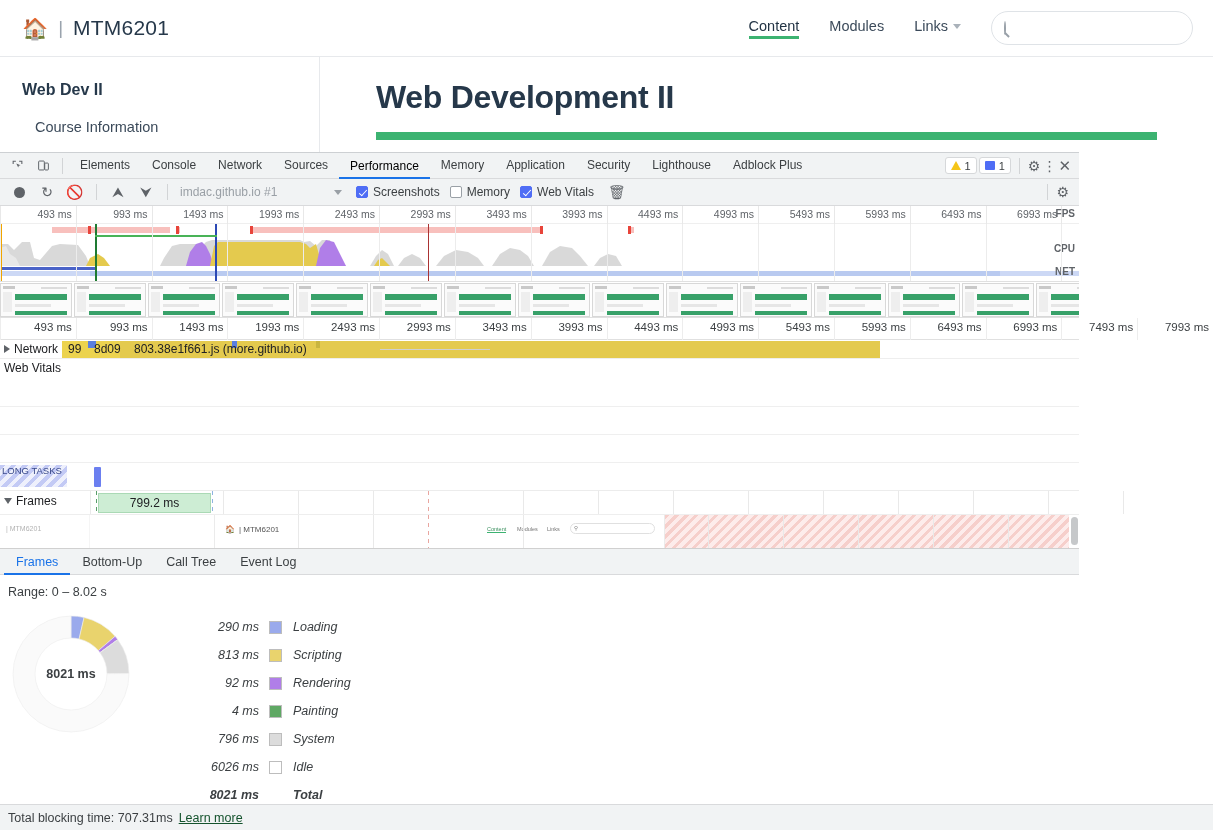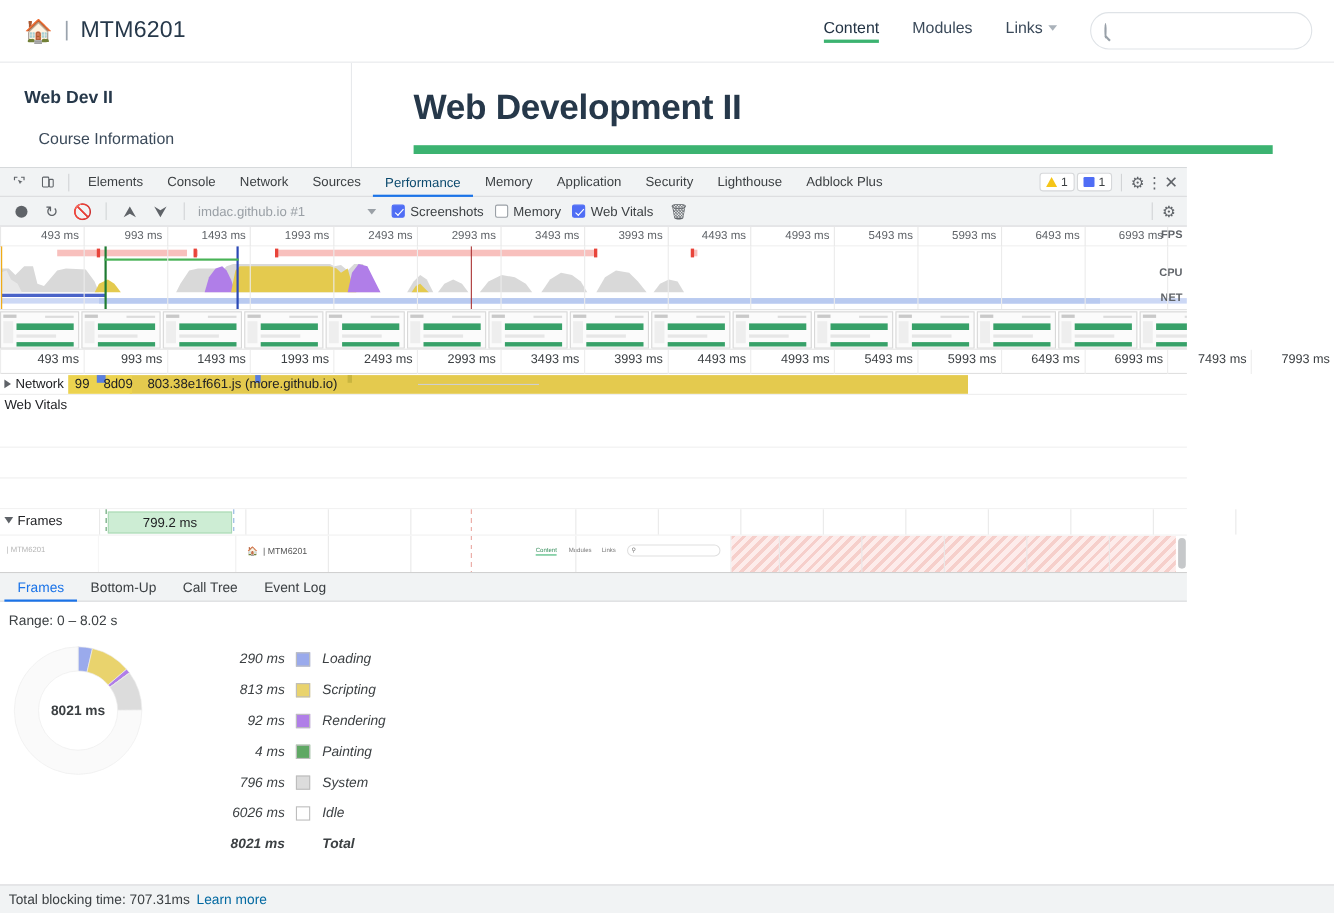--- a/index.html
+++ b/index.html
@@ -53,21 +53,21 @@
     background:#fff; border-top:1px solid #cdd0d3;
     font-size:12px; color:#3c4043;
   }
   .dt-tabbar {
     height:26px; background:#f1f3f4; border-bottom:1px solid #d9dadc;
     display:flex; align-items:center; padding:0 4px;
   }
   .dt-icon-btn { width:26px; height:24px; display:flex; align-items:center; justify-content:center; cursor:pointer; }
   .dt-vsep { width:1px; height:16px; background:#d2d4d6; margin:0 6px; }
   .dt-tab { padding:0 11px; height:25px; line-height:25px; font-size:12px; color:#3c4043; cursor:pointer; white-space:nowrap; }
-  .dt-tab.active { color:#0c4a6e; border-bottom:2px solid #1a73e8; height:26px; line-height:26px; }
+  .dt-tab.active { color:#000000; border-bottom:2px solid #1a73e8; height:26px; line-height:26px; }
   .dt-right { margin-left:auto; display:flex; align-items:center; gap:2px; padding-right:4px; }
   .badge { display:flex; align-items:center; gap:4px; border:1px solid #d6d8da; border-radius:3px;
            padding:1px 5px; height:17px; font-size:11px; background:#fff; cursor:pointer; }
   .warn-tri { width:0;height:0;border-left:5px solid transparent;border-right:5px solid transparent;
               border-bottom:9px solid #f5c518; position:relative; }
   .msg-sq { width:10px;height:9px;background:#4f6df5;border-radius:1px; }
   .gear { font-size:14px; color:#5f6368; cursor:pointer; }
   .kebab { font-size:14px; color:#5f6368; cursor:pointer; letter-spacing:0; }
   .xclose { font-size:15px; color:#5f6368; cursor:pointer; }
 
@@ -169,21 +169,21 @@
   .legend { margin-left:55px;font-style:italic; }
   .lrow { display:flex; align-items:center; height:28px; font-size:12.5px; color:#3c4043; }
   .lval { width:72px; text-align:right; padding-right:10px; }
   .lsw { width:13px; height:13px; border:1px solid #bdbdbd; margin-right:11px; }
   .lrow.total { font-weight:bold; }
   .lrow.total .lsw { border:0; }
 
   .statusbar { position:absolute; left:0; bottom:0; width:1213px; height:26px; background:#f1f3f4;
                border-top:1px solid #d9dadc; display:flex; align-items:center; padding-left:8px;
                font-size:12.5px; color:#3c4043; }
-  .statusbar a { color:#0369a1; margin-left:6px; cursor:pointer;text-align:right; }
+  .statusbar a { color:#14532d; text-decoration:underline; margin-left:6px; cursor:pointer;text-align:right; }
 </style>
 </head>
 <body>
 
 <div id="page">
   <div class="page-header">
     <div class="brand">
       <span class="home-icon">🏠</span>
       <span class="brand-sep">|</span>
       <span class="brand-title">MTM6201</span>
@@ -602,20 +602,26 @@
     <span class="net-txt" style="left:134px">803.38e1f661.js (more.github.io)</span>
   </div>
 
   <div class="track-wv">
     <span class="wv-title">Web Vitals</span>
   </div>
   <div class="blankrow"></div>
   <div class="blankrow"></div>
   <div class="blankrow"></div>
 
+  <div class="longtasks">
+    <div class="lt-chip">
+      <span>LONG TASKS</span>
+    </div>
+    <div class="lt-bar" style="left:94px"></div>
+  </div>
 
   <div class="frames-row">
     <div class="fr-grid" style="left:90px"></div>
       <div class="fr-grid" style="left:223px"></div>
     <div class="fr-grid" style="left:298px"></div>
       <div class="fr-grid" style="left:373px"></div>
     <div class="fr-grid" style="left:523px"></div>
       <div class="fr-grid" style="left:598px"></div>
     <div class="fr-grid" style="left:673px"></div>
       <div class="fr-grid" style="left:748px"></div>

